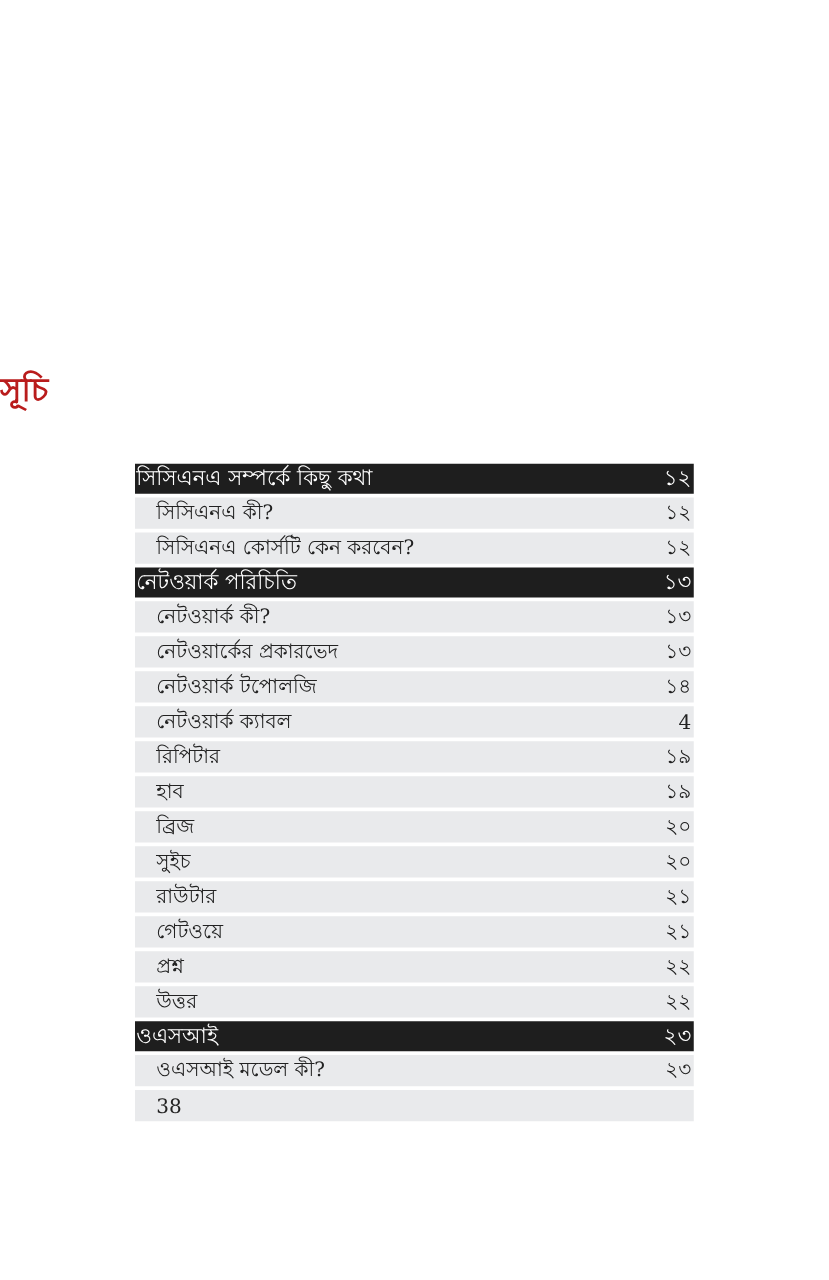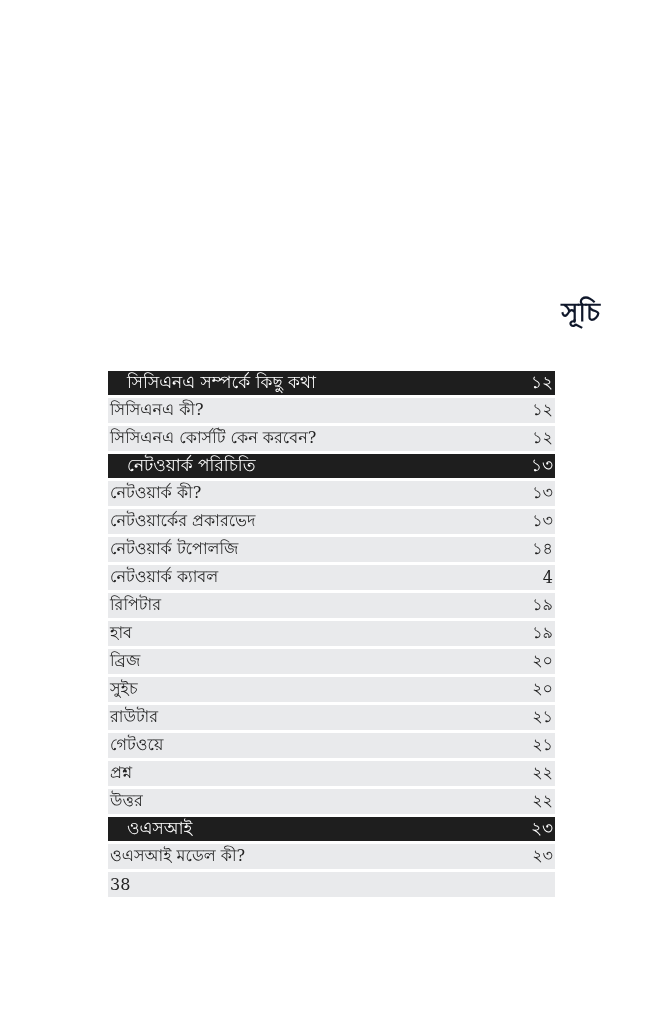--- a/index.html
+++ b/index.html
@@ -1,25 +1,25 @@
 <!DOCTYPE html>
 <html><head>
 <meta charset="utf-8">
 <style>
   html, body { margin: 0; padding: 0; background: #ffffff; }
   body { width: 663px; height: 1024px; position: relative; overflow: hidden;
          font-family: "DejaVu Serif", serif; color: #1a1a1a; }
-  .title { position: absolute; top: 292px; left: 0; width: 600px; text-align: right;
-           font-size: 26px; font-weight: bold; color: #0f172a; font-family: "DejaVu Serif", serif; }
+  .title { position: absolute; top: 292px; left: 0; width: 600px; text-align: left;
+           font-size: 26px; font-weight: bold; color: #b91c1c; font-family: "DejaVu Serif", serif; }
   .toc { position: absolute; left: 108px; top: 371px; width: 447px; }
   .row { display: flex; justify-content: space-between; align-items: center;
          box-sizing: border-box; font-size: 16px; }
-  .row.section { background: #1e1e1e; color: #ffffff; height: 24px; padding: 0 2px 0 19px;
+  .row.section { background: #1e1e1e; color: #ffffff; height: 24px; padding: 0 2px 0 1px;
                  margin-bottom: 3px; font-size: 17px; }
-  .row.item { background: #e9eaec; height: 25px; padding: 0 2px 0 2px; margin-bottom: 3px;
+  .row.item { background: #e9eaec; height: 25px; padding: 0 2px 0 17px; margin-bottom: 3px;
               color: #222; }
   .lbl { white-space: nowrap; }
   .pg { white-space: nowrap; text-align: right; }
 </style>
 </head>
 <body>
 
 <div class="title">সূচি</div>
 
 <div class="toc">

